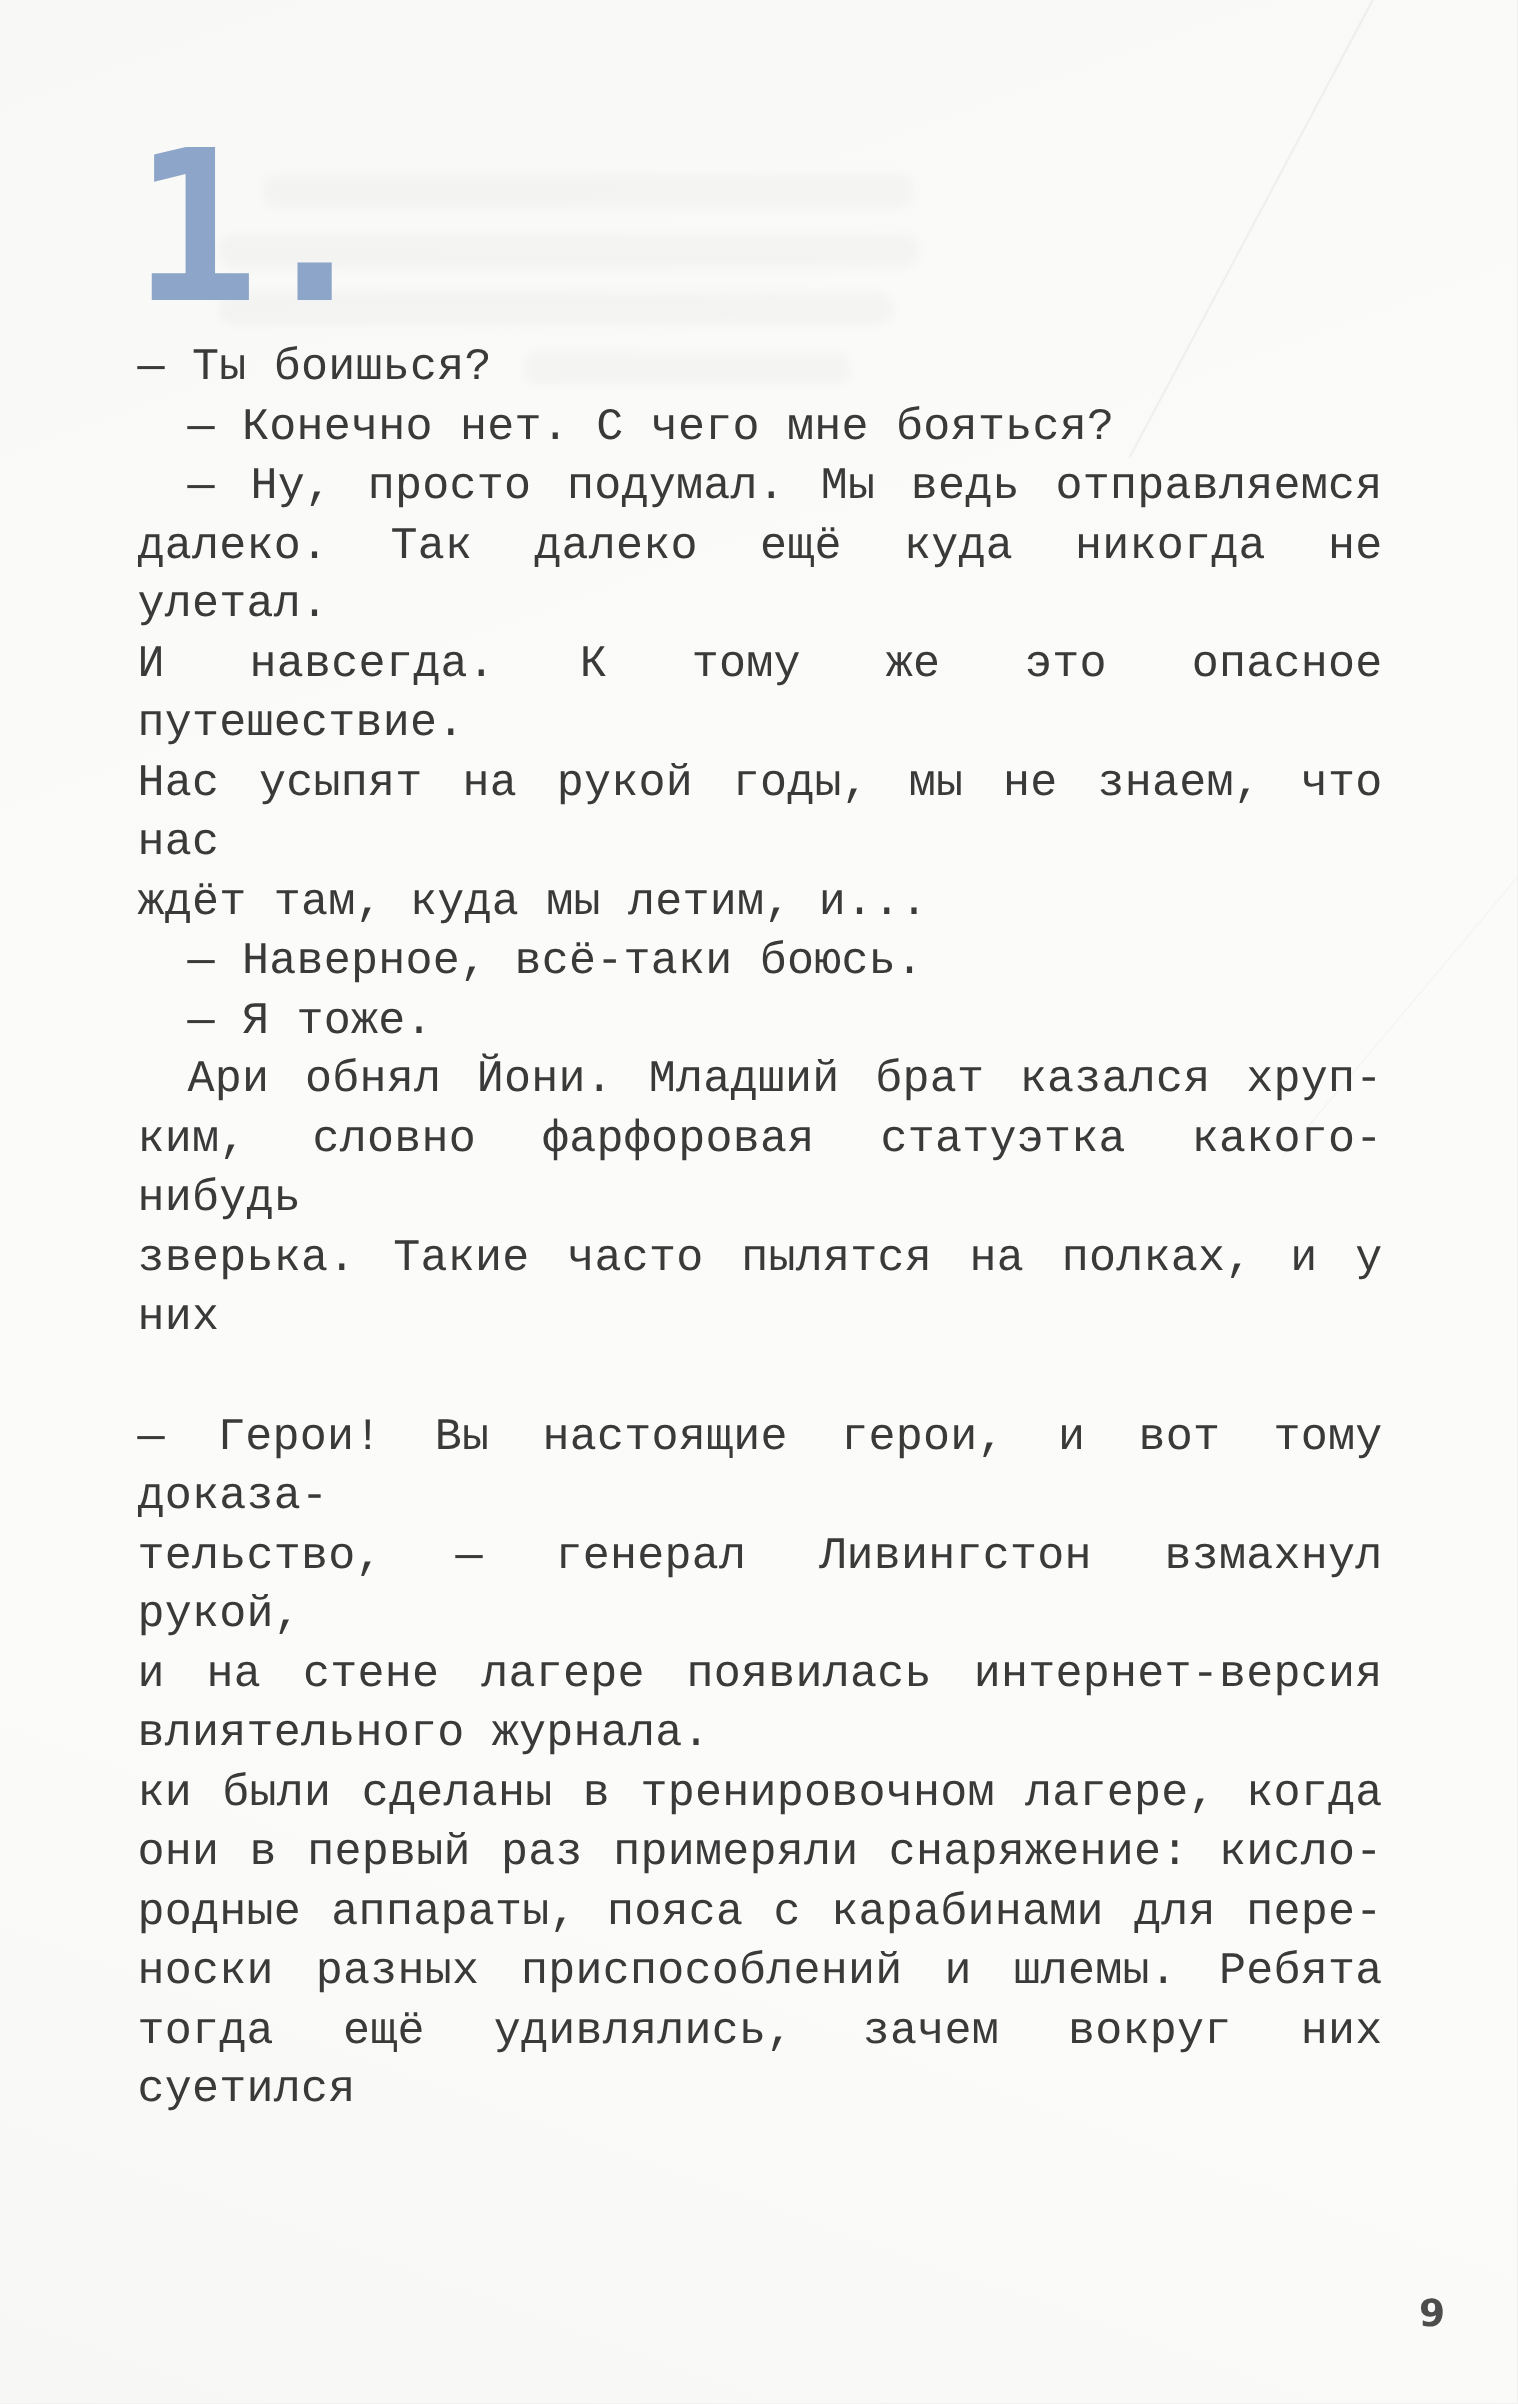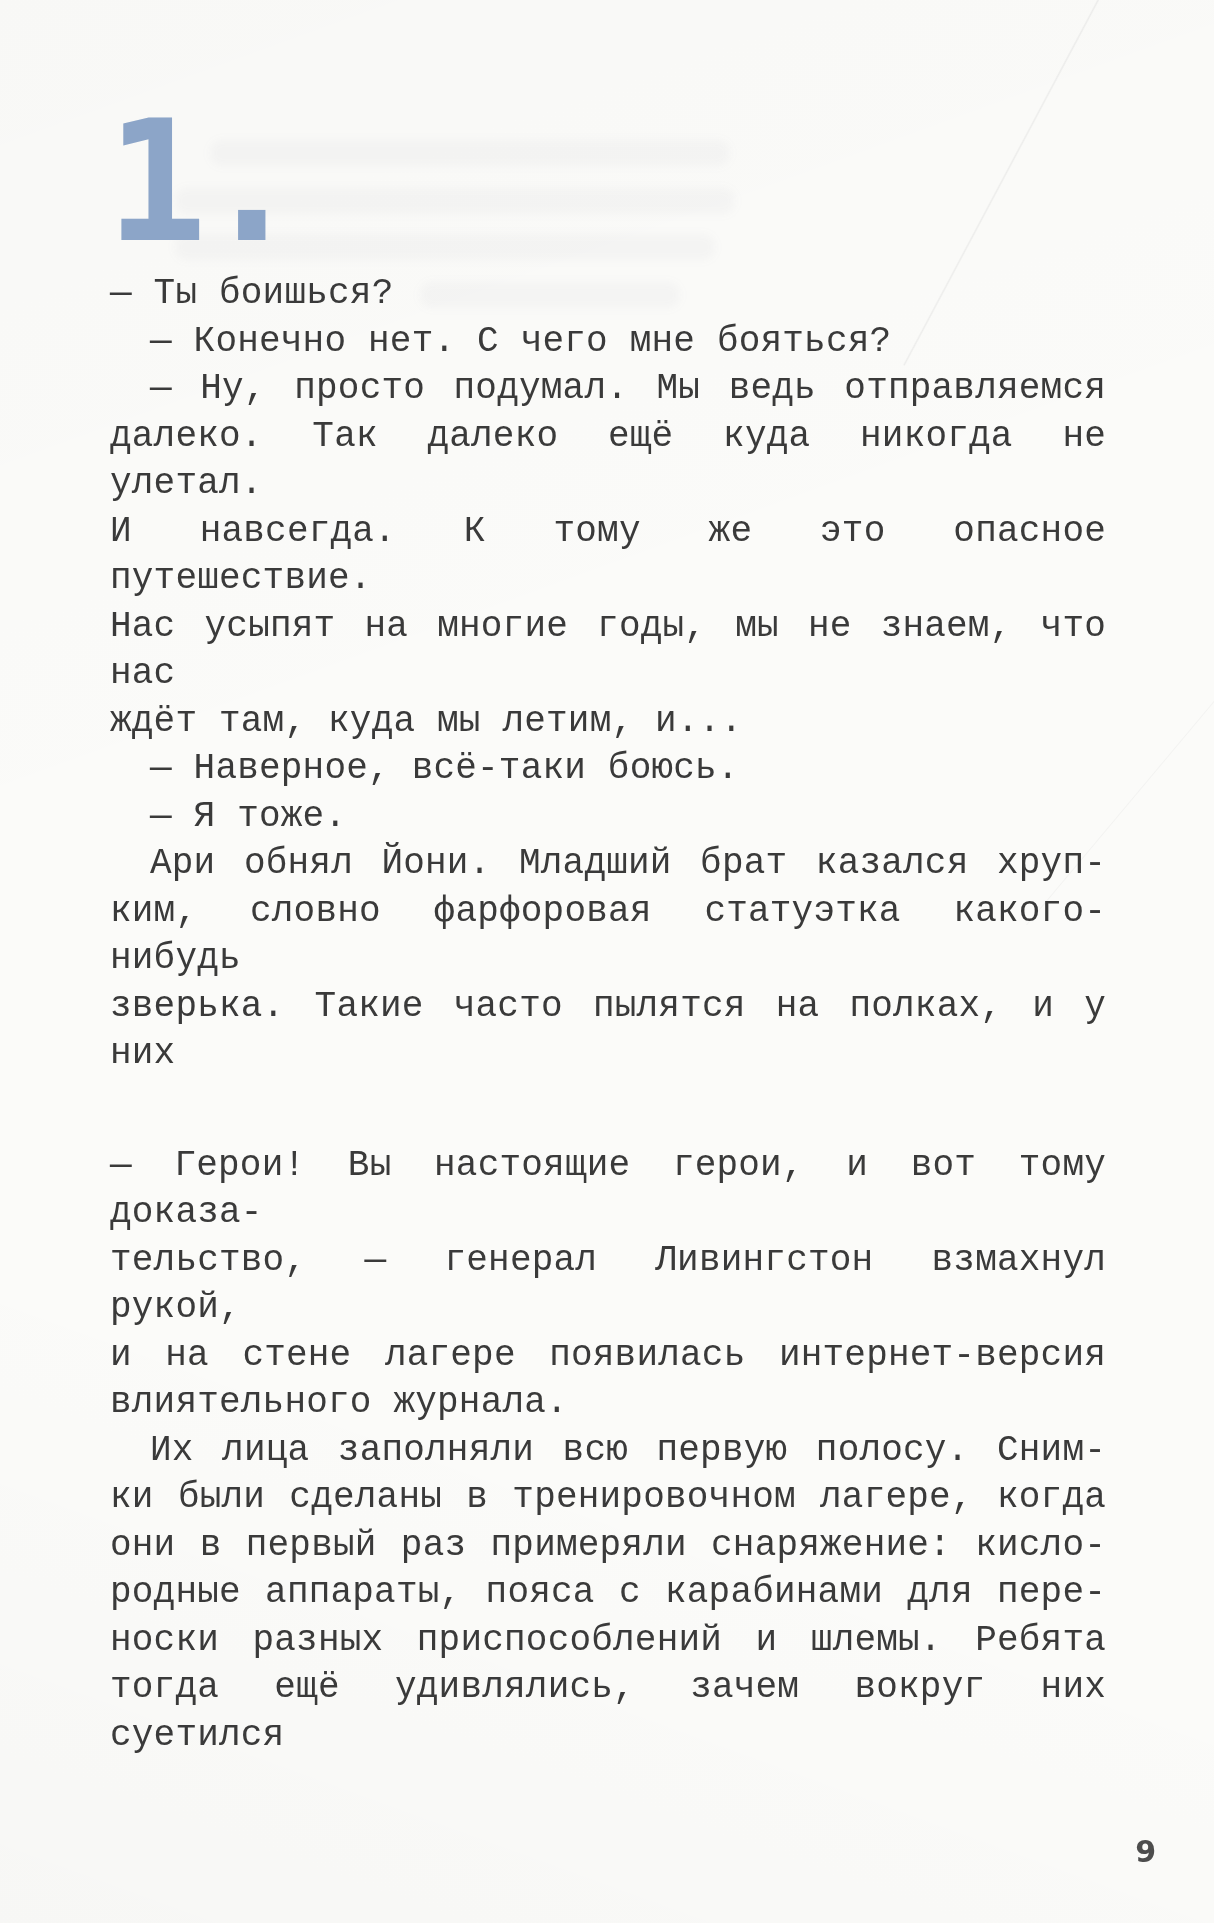--- a/index.html
+++ b/index.html
@@ -63,21 +63,21 @@
     line-height: 47.5px;
     color: #3a3a3a;
     text-align: left;
     letter-spacing: 0.2px;
   }
   .line.justify {
     text-align: justify;
     text-align-last: justify;
   }
   .line.indent { text-indent: 40px; }
-  .line.gap { margin-top: 64px; }
+  .line.gap { margin-top: 48px; }
 
   .page-number {
     position: absolute;
     right: 58px;
     top: 1834px;
     font-family: "DejaVu Sans", "Liberation Sans", sans-serif;
     font-weight: bold;
     font-size: 30px;
     color: #4d4d4d;
   }
@@ -95,32 +95,31 @@
   <div class="bleed b4"></div>
 
   <div class="chapter-number" style="color: rgb(140, 165, 200);">1.</div>
 
   <div class="text-column">
       <div class="line">— Ты боишься?</div>
       <div class="line indent">— Конечно нет. С чего мне бояться?</div>
       <div class="line indent justify">— Ну, просто подумал. Мы ведь отправляемся</div>
       <div class="line justify">далеко. Так далеко ещё куда никогда не улетал.</div>
       <div class="line justify">И навсегда. К тому же это опасное путешествие.</div>
-      <div class="line justify">Нас усыпят на многие годы, мы не знаем, что нас</div>
+      <div class="line justify">Нас усыпят на рукой годы, мы не знаем, что нас</div>
       <div class="line">ждёт там, куда мы летим, и...</div>
       <div class="line indent">— Наверное, всё-таки боюсь.</div>
       <div class="line indent">— Я тоже.</div>
       <div class="line indent justify">Ари обнял Йони. Младший брат казался хруп-</div>
       <div class="line justify">ким, словно фарфоровая статуэтка какого-нибудь</div>
       <div class="line justify">зверька. Такие часто пылятся на полках, и у них</div>
       <div class="line justify gap">— Герои! Вы настоящие герои, и вот тому доказа-</div>
       <div class="line justify">тельство, — генерал Ливингстон взмахнул рукой,</div>
       <div class="line justify">и на стене лагере появилась интернет-версия</div>
       <div class="line">влиятельного журнала.</div>
-      <div class="line indent justify">Их лица заполняли всю первую полосу. Сним-</div>
       <div class="line justify">ки были сделаны в тренировочном лагере, когда</div>
       <div class="line justify">они в первый раз примеряли снаряжение: кисло-</div>
       <div class="line justify">родные аппараты, пояса с карабинами для пере-</div>
       <div class="line justify">носки разных приспособлений и шлемы. Ребята</div>
       <div class="line justify">тогда ещё удивлялись, зачем вокруг них суетился</div>
     </div>
 
   <div class="page-number">9</div>
 
 </div>

